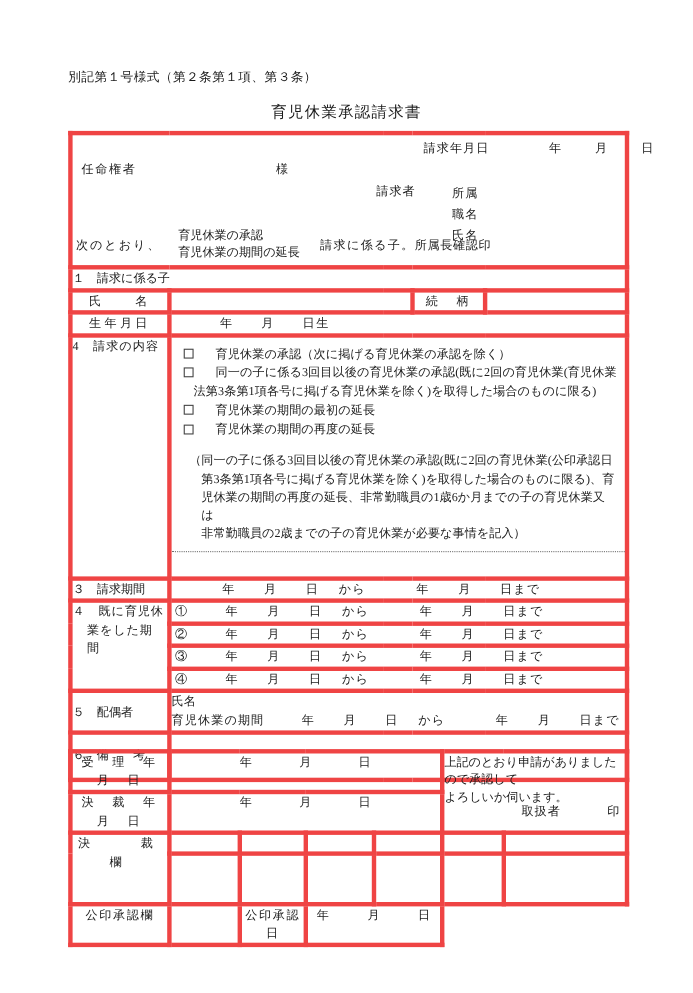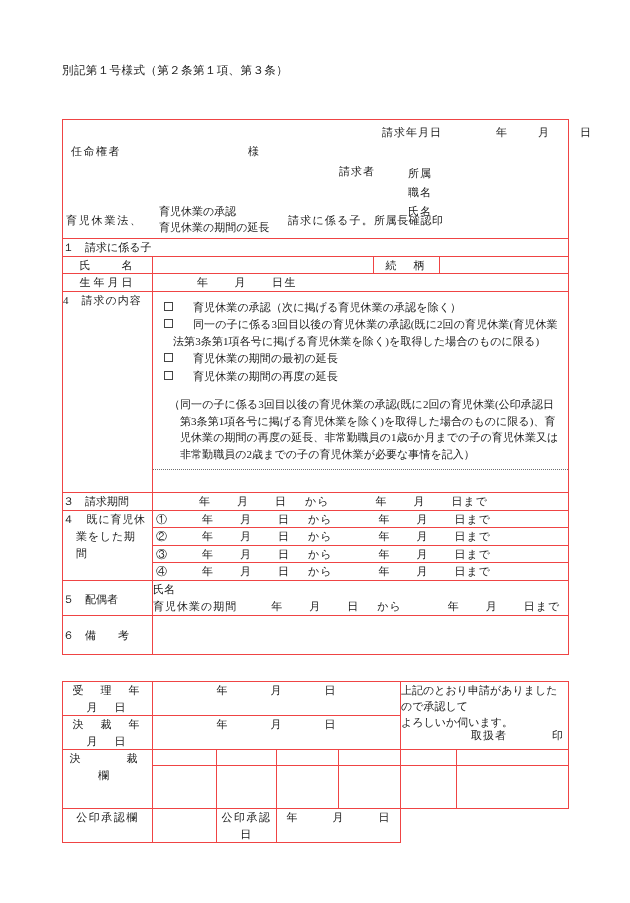--- a/index.html
+++ b/index.html
@@ -43,21 +43,21 @@
     letter-spacing: 1.2px;
   }
 
   table.frm {
     border-collapse: collapse;
     table-layout: fixed;
     font-size: 11px;
     line-height: 1.5;
   }
   table.frm td {
-    border: 1px solid #ef4444;
+    border: 4px solid #ef4444;
     padding: 0;
     vertical-align: top;
   }
 
   
   #main-table {
     position: absolute;
     left: 62px;
     top: 119px;
     width: 506px;
@@ -277,20 +277,21 @@
   .b-koin-ymd .g2 { display: inline-block; width: 34px; }
   .open-cell { border: none !important; }
 </style>
 </head>
 <body>
 
 <div class="page">
 
   <div class="doc-no">別記第１号様式（第２条第１項、第３条）</div>
 
+  <div class="doc-title">育児休業承認請求書</div>
 
   <table class="frm" id="main-table">
     <colgroup>
       <col style="width:90px">
       <col style="width:195px">
       <col style="width:26px">
       <col style="width:66px">
       <col style="width:129px">
     </colgroup>
 
@@ -302,21 +303,21 @@
             <span>請求年月日</span><span class="gap1"></span><span>年</span><span class="gap2"></span><span>月</span><span class="gap3"></span><span>日</span>
           </div>
           <div class="hdr-ninmei">任命権者</div>
           <div class="hdr-sama">様</div>
           <div class="hdr-seikyusha">請求者</div>
           <div class="hdr-fields">
             <div>所属</div>
             <div>職名</div>
             <div>氏名</div>
           </div>
-          <div class="hdr-tsugi">育児休業法、</div>
+          <div class="hdr-tsugi">次のとおり、</div>
           <div class="hdr-twoline">
             <div>育児休業の承認</div>
             <div>育児休業の期間の延長</div>
           </div>
           <div class="hdr-seikyu">請求に係る子。</div>
           <div class="hdr-kakunin">所属長確認印</div>
         </div>
       </td>
     </tr>
 

